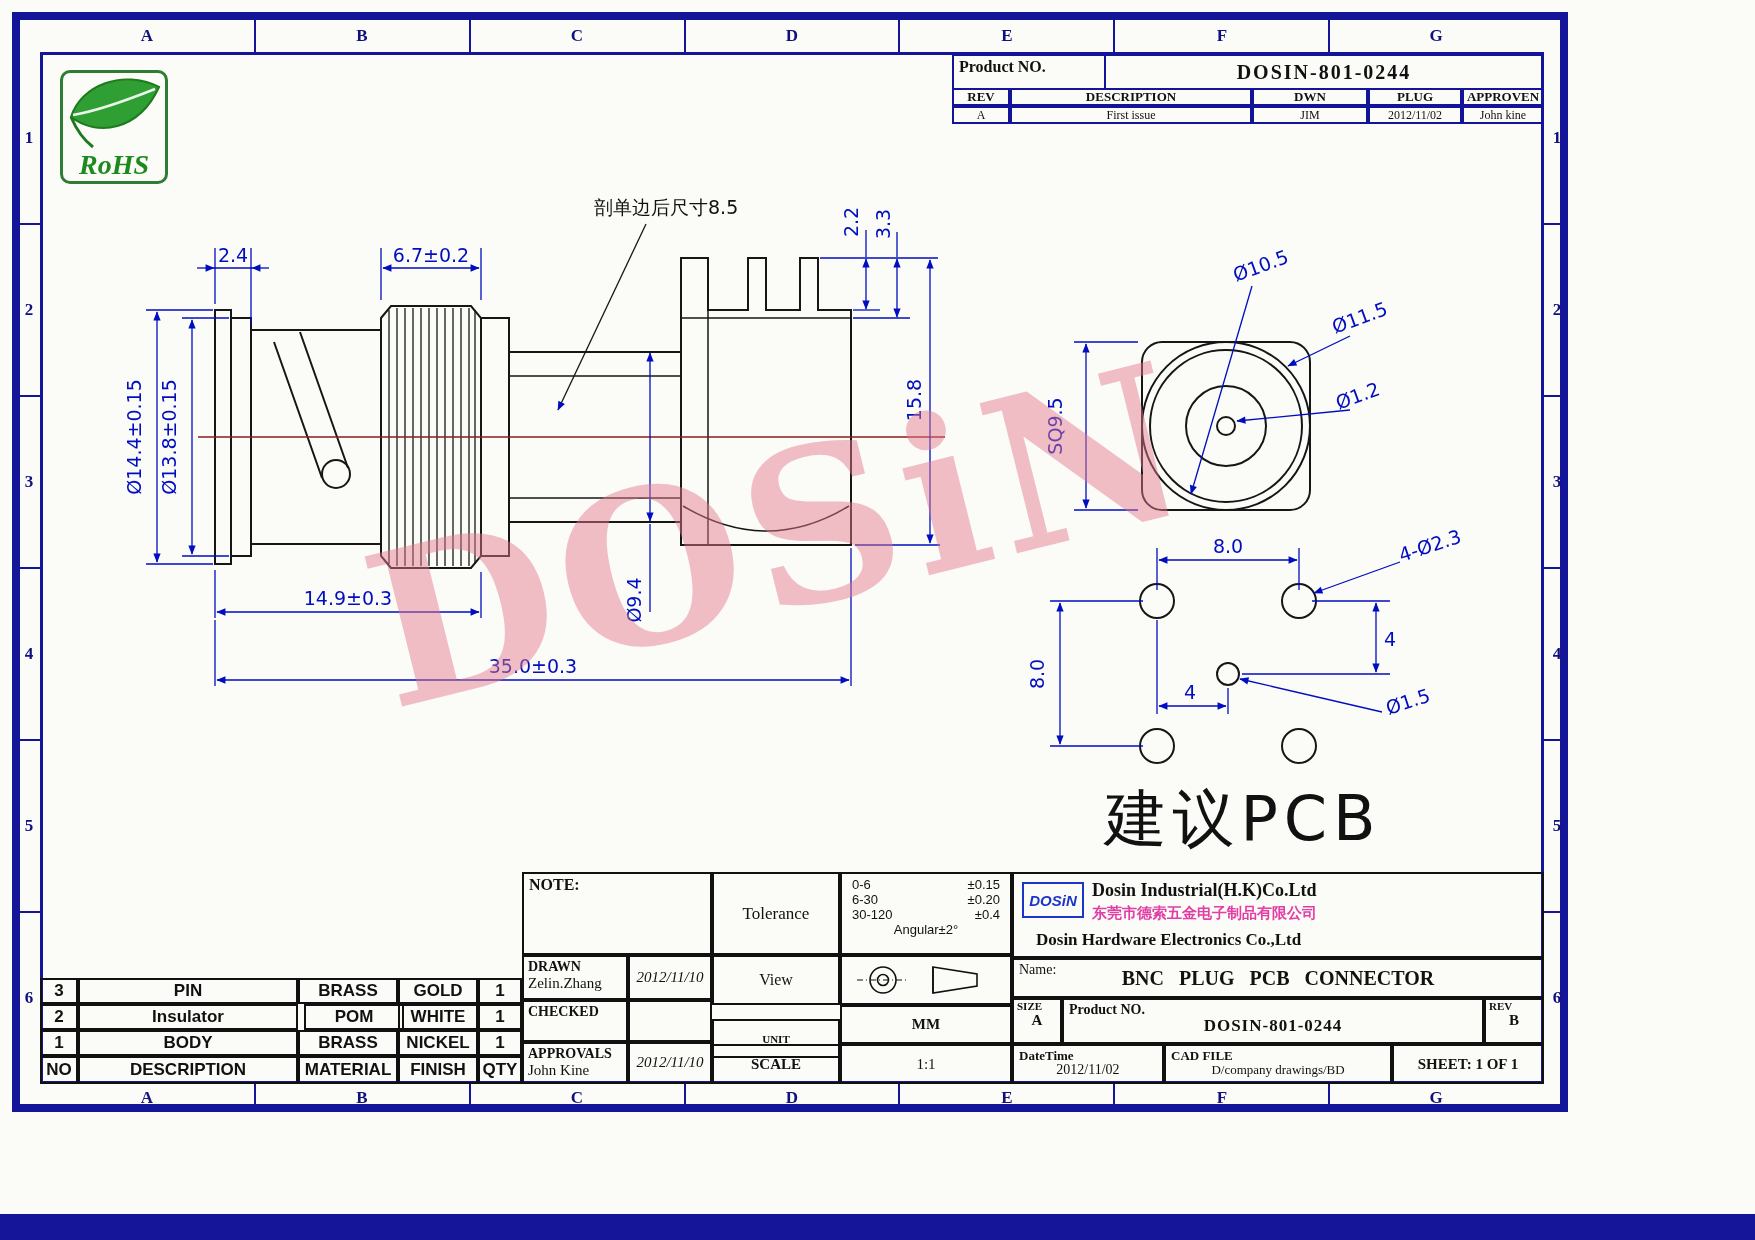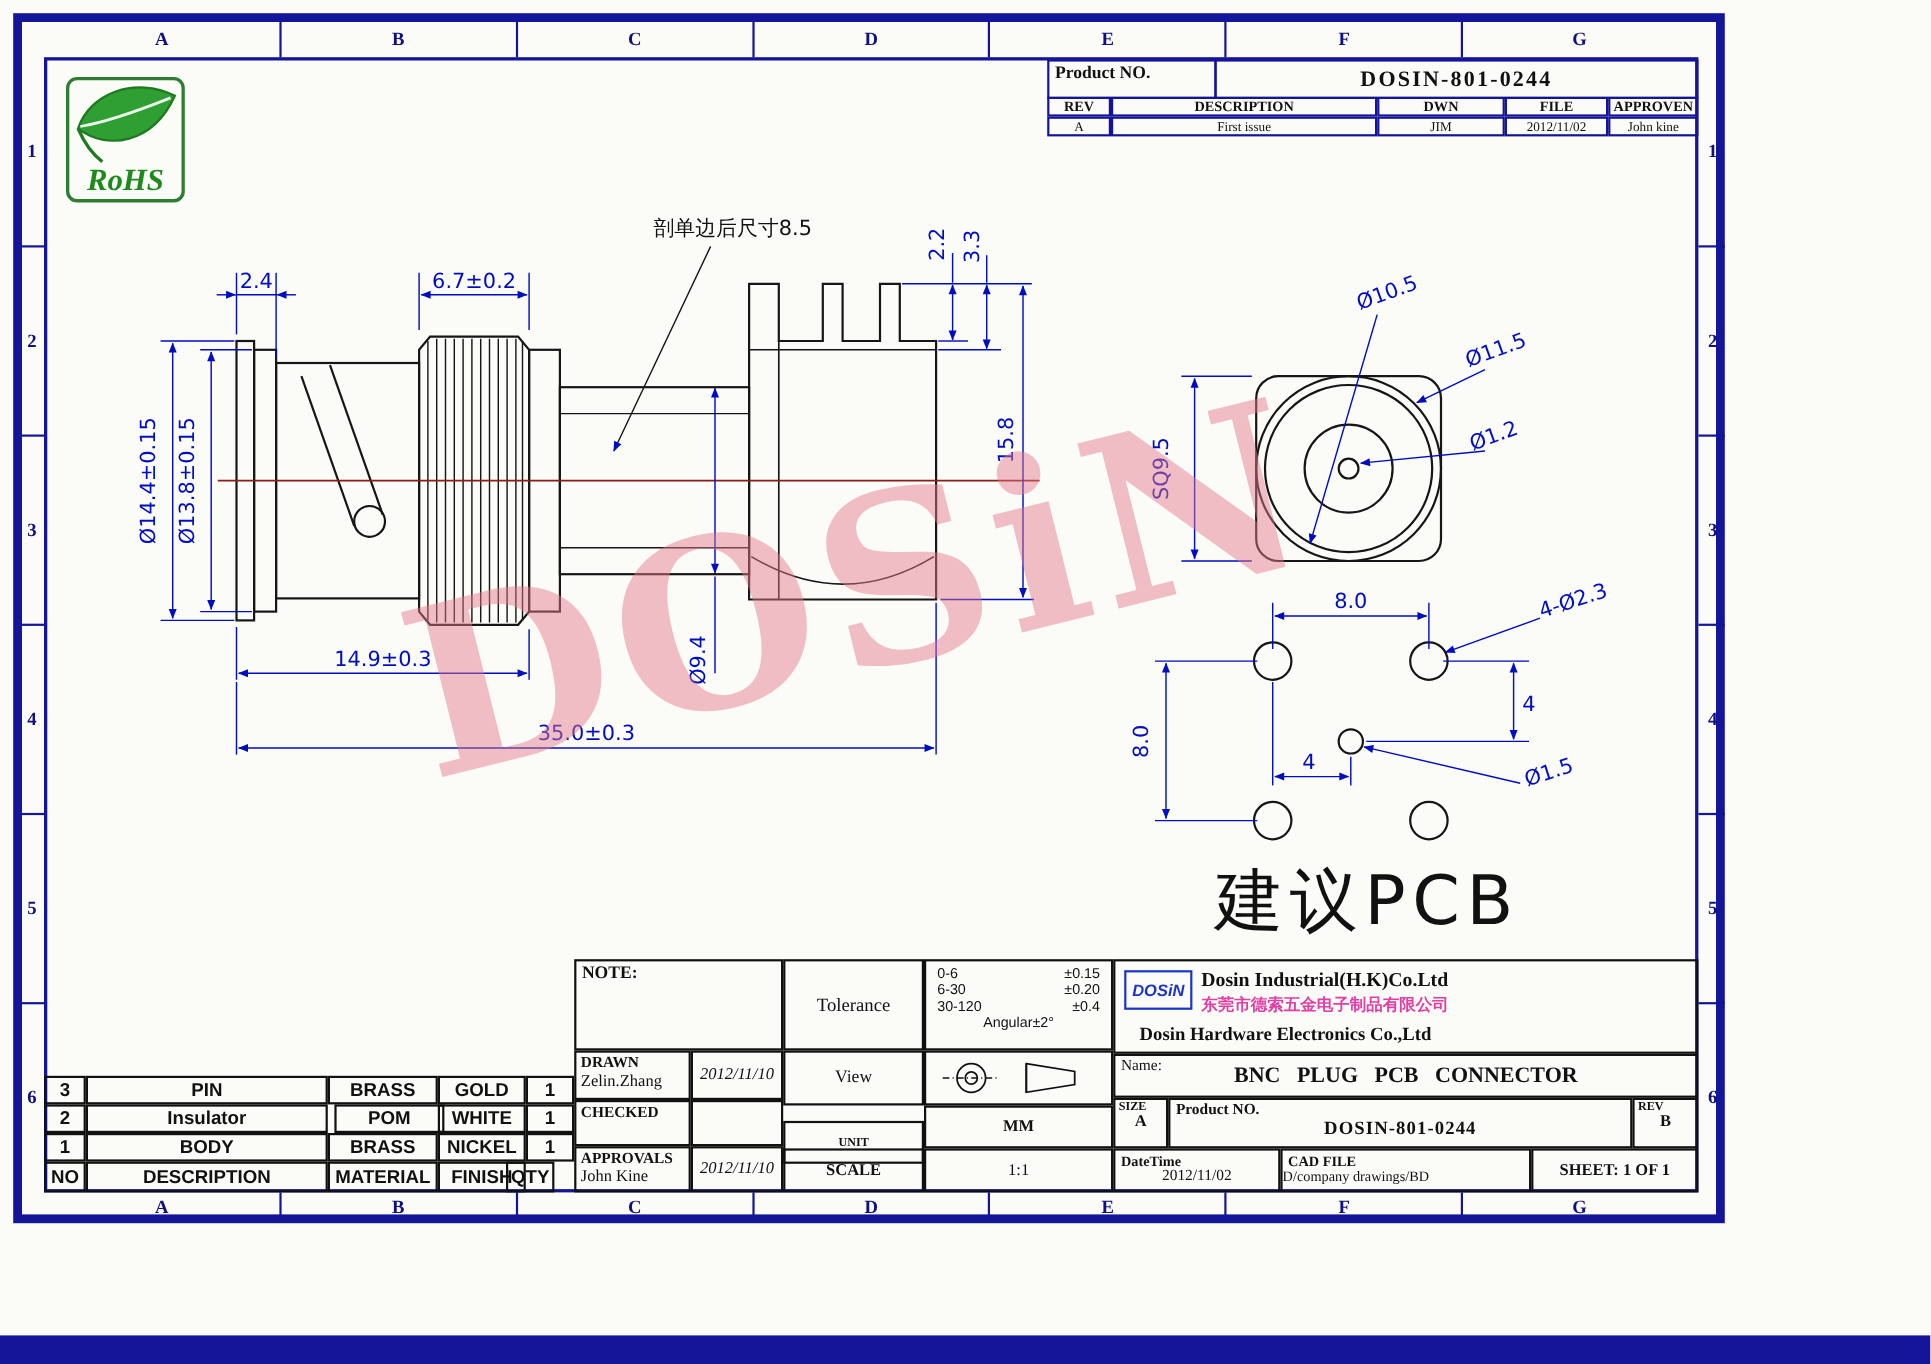--- a/index.html
+++ b/index.html
@@ -261,21 +261,21 @@
   <div class="abs serif" style="left:0;top:76px;width:102px;text-align:center;font-weight:bold;font-style:italic;font-size:28px;color:#1e8a1e">RoHS</div>
 </div>
 
 <div class="ncell serif ui" style="left:952px;top:54px;width:154px;height:36px">
   <span class="lblTL" style="font-size:16px;font-weight:bold">Product NO.</span>
 </div>
 <div class="ncell ctr serif ui" style="left:1104px;top:54px;width:440px;height:36px;font-size:20px;font-weight:bold;letter-spacing:2px">DOSIN-801-0244</div>
 <div class="ncell ctr serif ui" style="left:952px;top:88px;width:58px;height:18px;font-size:13px;font-weight:bold">REV</div>
 <div class="ncell ctr serif ui" style="left:1010px;top:88px;width:242px;height:18px;font-size:13px;font-weight:bold">DESCRIPTION</div>
 <div class="ncell ctr serif ui" style="left:1252px;top:88px;width:116px;height:18px;font-size:13px;font-weight:bold">DWN</div>
-<div class="ncell ctr serif ui" style="left:1368px;top:88px;width:94px;height:18px;font-size:13px;font-weight:bold">FILE</div>
+<div class="ncell ctr serif ui" style="left:1368px;top:88px;width:94px;height:18px;font-size:13px;font-weight:bold">PLUG</div>
 <div class="ncell ctr serif ui" style="left:1462px;top:88px;width:82px;height:18px;font-size:13px;font-weight:bold">APPROVEN</div>
 <div class="ncell ctr serif ui" style="left:952px;top:106px;width:58px;height:18px;font-size:12px">A</div>
 <div class="ncell ctr serif ui" style="left:1010px;top:106px;width:242px;height:18px;font-size:12px">First issue</div>
 <div class="ncell ctr serif ui" style="left:1252px;top:106px;width:116px;height:18px;font-size:12px">JIM</div>
 <div class="ncell ctr serif ui" style="left:1368px;top:106px;width:94px;height:18px;font-size:12px">2012/11/02</div>
 <div class="ncell ctr serif ui" style="left:1462px;top:106px;width:82px;height:18px;font-size:12px">John kine</div>
 
 <div class="tcell ctr parts ui" style="left:40px;top:978px;width:38px;height:26px">3</div>
 <div class="tcell ctr parts ui" style="left:78px;top:978px;width:220px;height:26px">PIN</div>
 <div class="tcell ctr parts ui" style="left:298px;top:978px;width:100px;height:26px">BRASS</div>
@@ -291,21 +291,21 @@
 <div class="tcell ctr parts ui" style="left:40px;top:1030px;width:38px;height:26px">1</div>
 <div class="tcell ctr parts ui" style="left:78px;top:1030px;width:220px;height:26px">BODY</div>
 <div class="tcell ctr parts ui" style="left:298px;top:1030px;width:100px;height:26px">BRASS</div>
 <div class="tcell ctr parts ui" style="left:398px;top:1030px;width:80px;height:26px">NICKEL</div>
 <div class="tcell ctr parts ui" style="left:478px;top:1030px;width:44px;height:26px">1</div>
 
 <div class="tcell ctr parts ui" style="left:40px;top:1056px;width:38px;height:28px">NO</div>
 <div class="tcell ctr parts ui" style="left:78px;top:1056px;width:220px;height:28px">DESCRIPTION</div>
 <div class="tcell ctr parts ui" style="left:298px;top:1056px;width:100px;height:28px">MATERIAL</div>
 <div class="tcell ctr parts ui" style="left:398px;top:1056px;width:80px;height:28px">FINISH</div>
-<div class="tcell ctr parts ui" style="left:460px;top:1056px;width:44px;height:28px">QTY</div>
+<div class="tcell ctr parts ui" style="left:478px;top:1056px;width:44px;height:28px">QTY</div>
 
 <div class="tcell serif ui" style="left:522px;top:872px;width:190px;height:83px">
   <span class="lblTL" style="font-size:16px;font-weight:bold">NOTE:</span>
 </div>
 <div class="tcell serif ui" style="left:522px;top:955px;width:106px;height:45px;padding:2px 4px">
   <div style="font-size:14px;font-weight:bold">DRAWN</div>
   <div style="font-size:15px">Zelin.Zhang</div>
 </div>
 <div class="tcell ctr serif wrapdate ui" style="left:628px;top:955px;width:84px;height:45px;font-size:15px">2012/11/10</div>
 <div class="tcell serif ui" style="left:522px;top:1000px;width:106px;height:42px;padding:2px 4px">
@@ -373,15 +373,15 @@
 <div class="tcell serif ui" style="left:1484px;top:998px;width:60px;height:46px;text-align:center">
   <div style="font-size:11px;font-weight:bold;text-align:left;padding-left:3px">REV</div>
   <div style="font-size:15px;font-weight:bold">B</div>
 </div>
 <div class="tcell serif ui" style="left:1012px;top:1044px;width:152px;height:40px">
   <span class="lblTL" style="font-size:13px;font-weight:bold">DateTime</span>
   <div style="text-align:center;padding-top:16px;font-size:14px">2012/11/02</div>
 </div>
 <div class="tcell serif ui" style="left:1164px;top:1044px;width:228px;height:40px">
   <span class="lblTL" style="font-size:13px;font-weight:bold">CAD FILE</span>
-  <div style="padding-top:16px;font-size:13px">D/company drawings/BD</div>
+  <div style="text-align:center;padding-top:16px;font-size:13px">D/company drawings/BD</div>
 </div>
 <div class="tcell ctr serif ui" style="left:1392px;top:1044px;width:152px;height:40px;font-size:15px;font-weight:bold">SHEET: 1 OF 1</div>
 
 </body></html>

